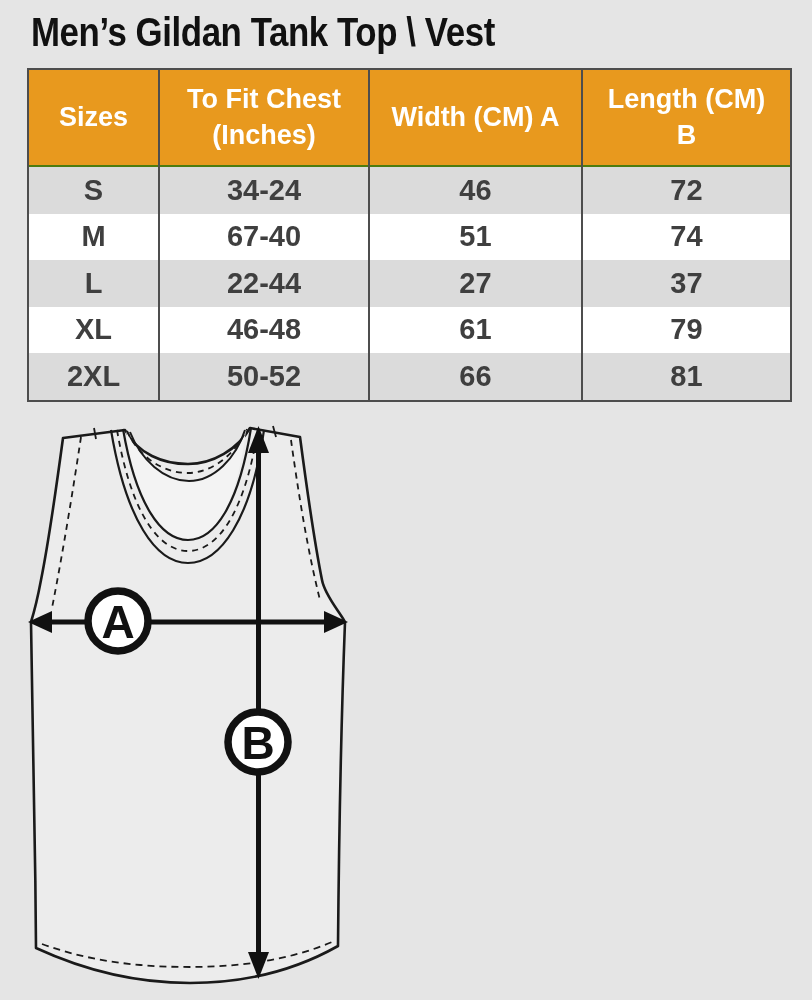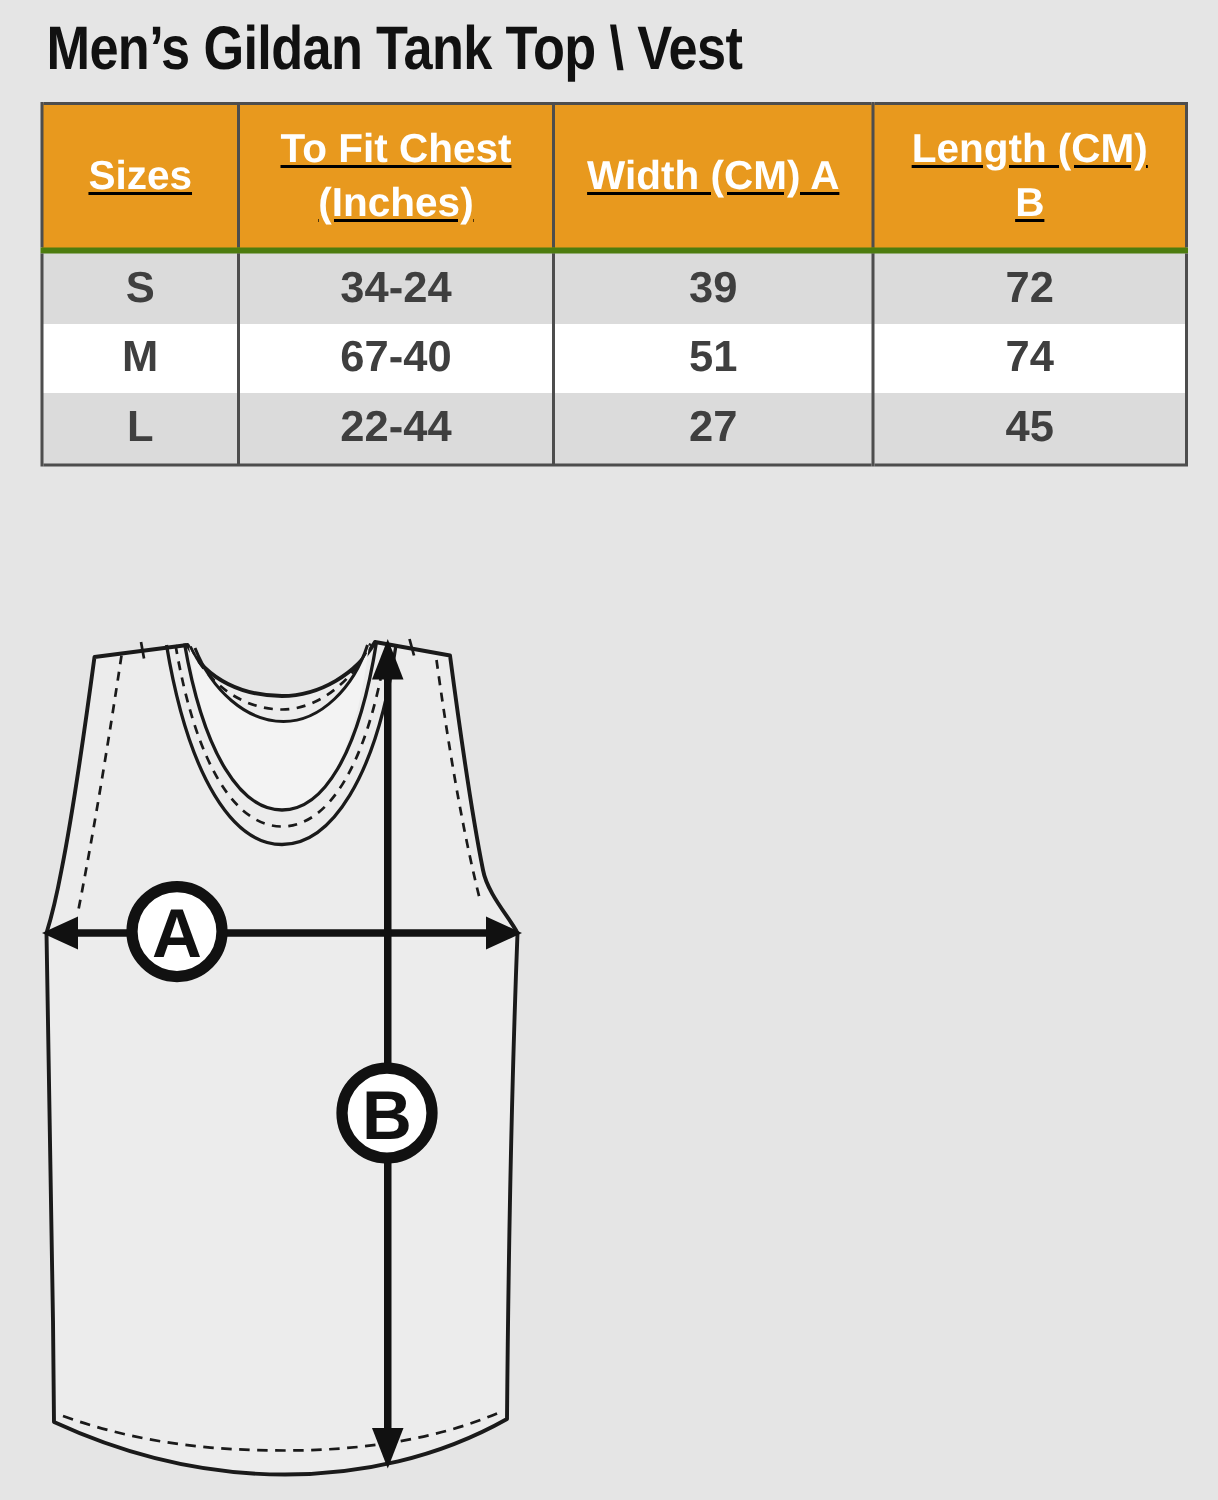--- a/index.html
+++ b/index.html
@@ -40,22 +40,21 @@
   }
   table.size-chart th,
   table.size-chart td {
     border-left: 2px solid #4d4d4d;
     border-right: 2px solid #4d4d4d;
     text-align: center;
     vertical-align: middle;
     padding: 0;
   }
   table.size-chart thead tr {
-    border-bottom: 4px solid #4d7c0f;
-    text-decoration: underline;
+    border-bottom: 2px solid #4d7c0f;
   }
   table.size-chart th {
     height: 95px;
     background: #E8991E;
     color: #ffffff;
     font-size: 27px;
     font-weight: bold;
     line-height: 1.3;
     white-space: pre-line;
   }
@@ -100,34 +99,46 @@
 (Inches)</th>
         <th>Width (CM) A</th>
         <th>Length  (CM)
 B</th>
       </tr>
     </thead>
     <tbody>
       <tr class="row-gray">
         <td>S</td>
         <td>34-24</td>
-        <td>39</td>
+        <td>46</td>
         <td>72</td>
       </tr>
       <tr class="row-white">
         <td>M</td>
         <td>67-40</td>
         <td>51</td>
         <td>74</td>
       </tr>
       <tr class="row-gray">
         <td>L</td>
         <td>22-44</td>
         <td>27</td>
-        <td>45</td>
+        <td>37</td>
+      </tr>
+      <tr class="row-white">
+        <td>XL</td>
+        <td>46-48</td>
+        <td>61</td>
+        <td>79</td>
+      </tr>
+      <tr class="row-gray">
+        <td>2XL</td>
+        <td>50-52</td>
+        <td>66</td>
+        <td>81</td>
       </tr>
     </tbody>
   </table>
 
   <svg class="diagram-svg" width="400" height="590" viewBox="0 410 400 590" xmlns="http://www.w3.org/2000/svg">
 
     <path d="M 63 438
          L 125 430
          C 138 454 163 464 188 464
          C 213 464 238 449 250 428

